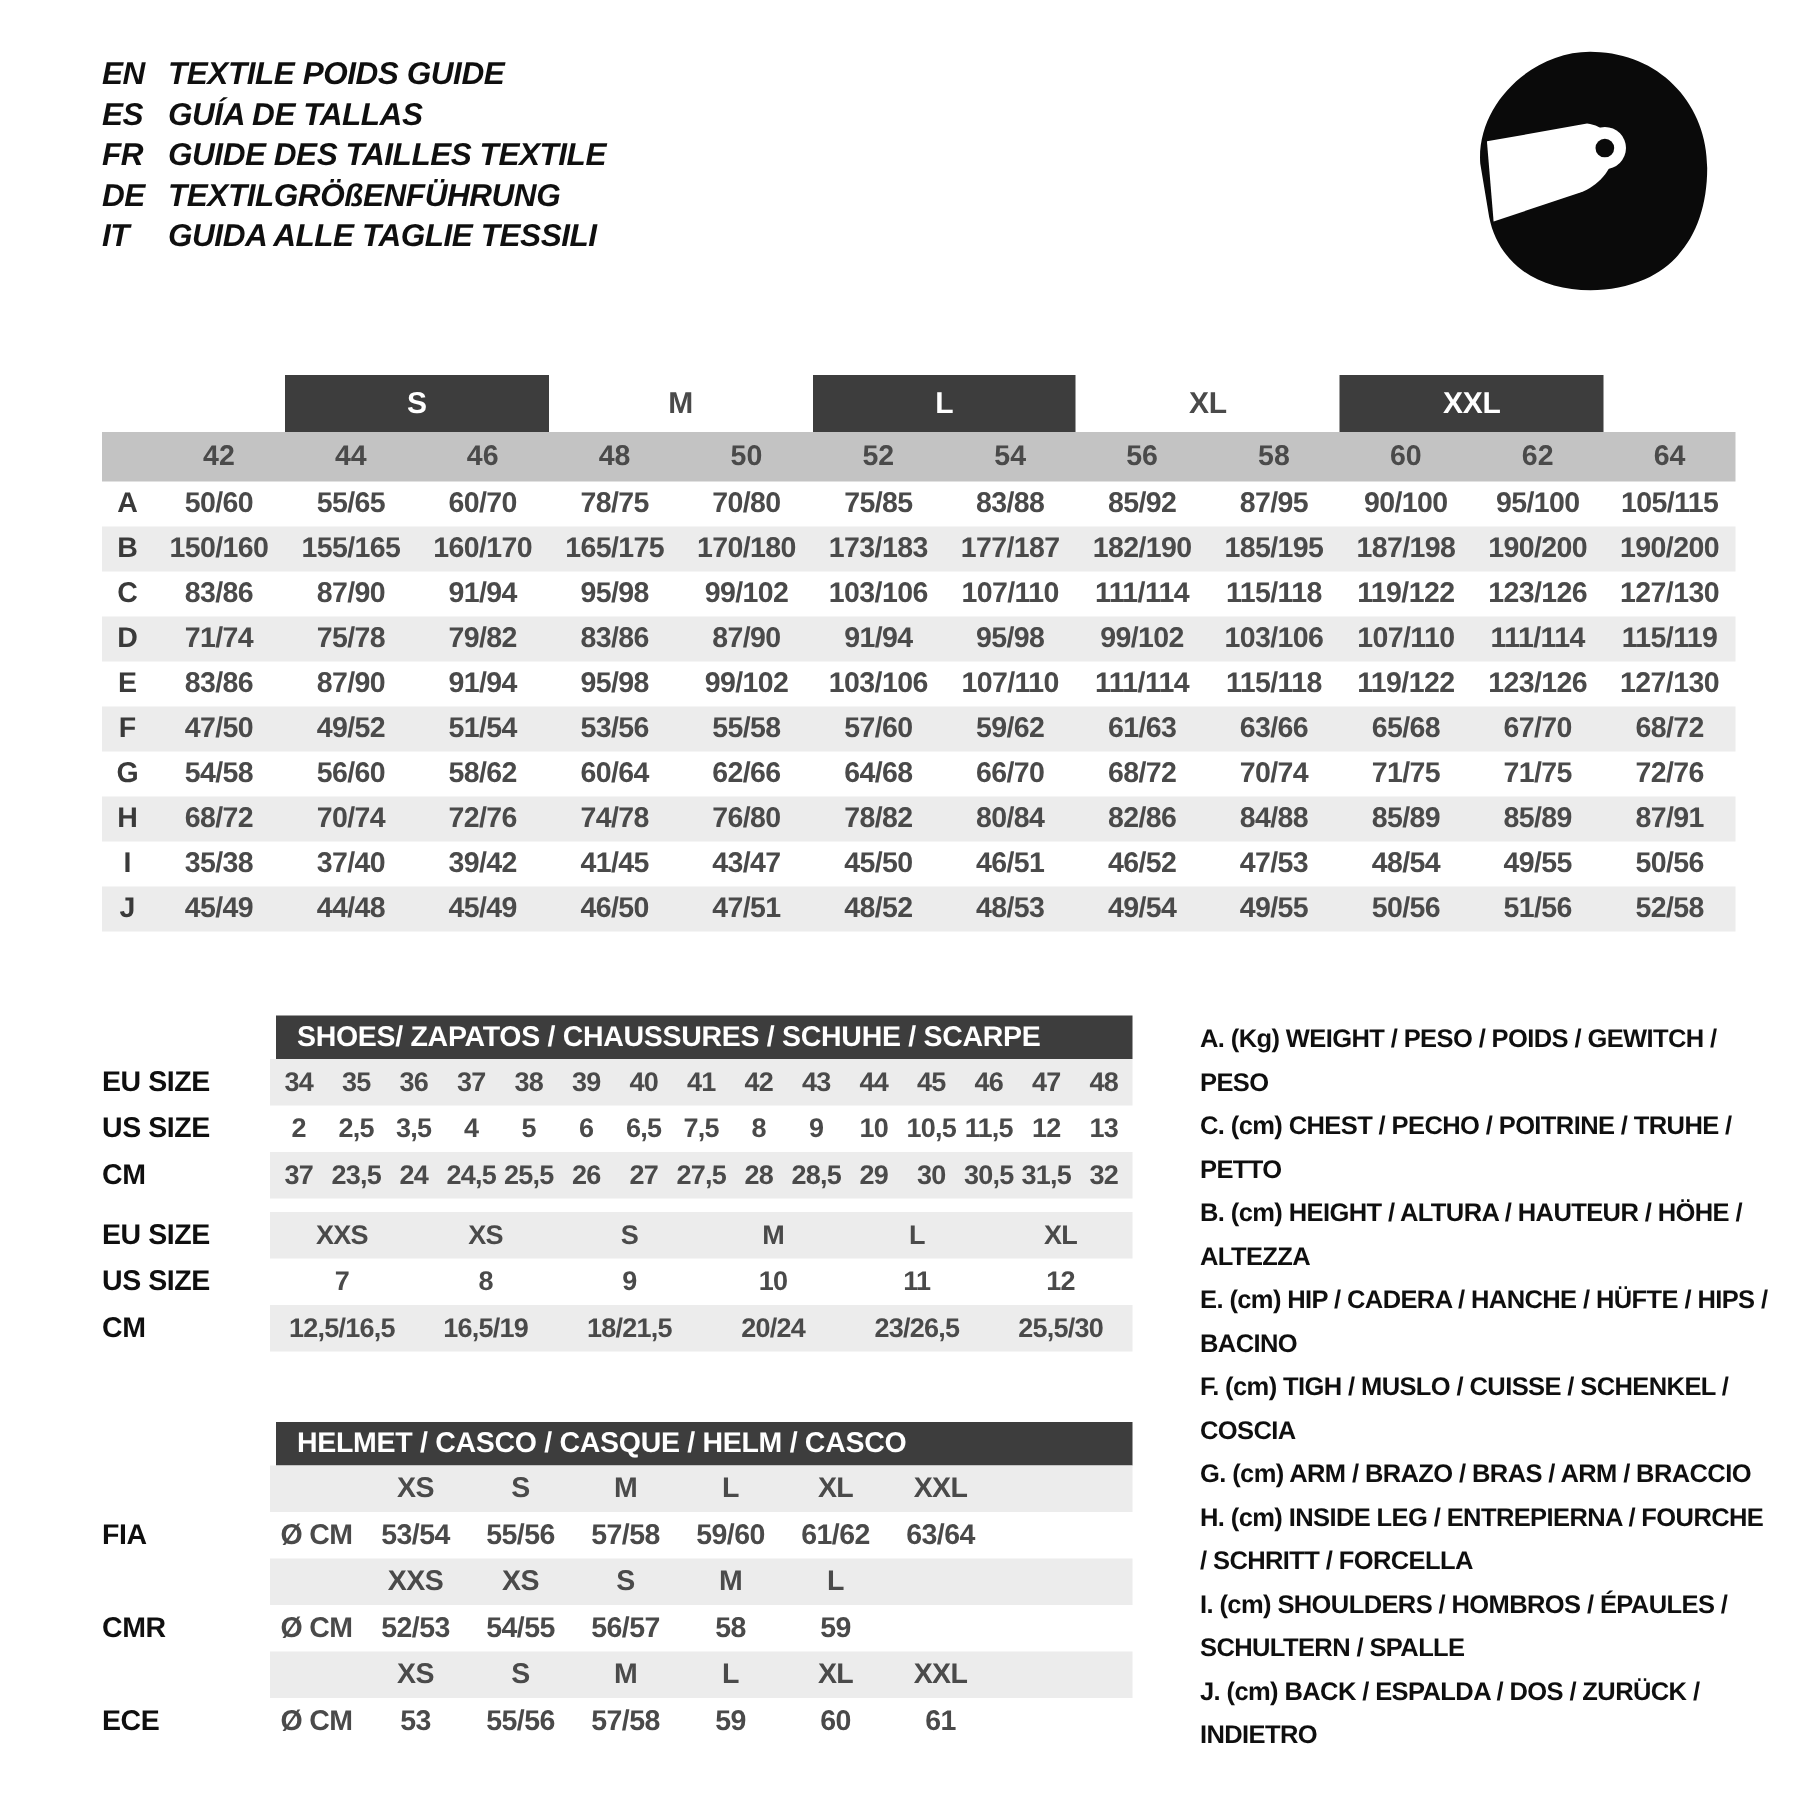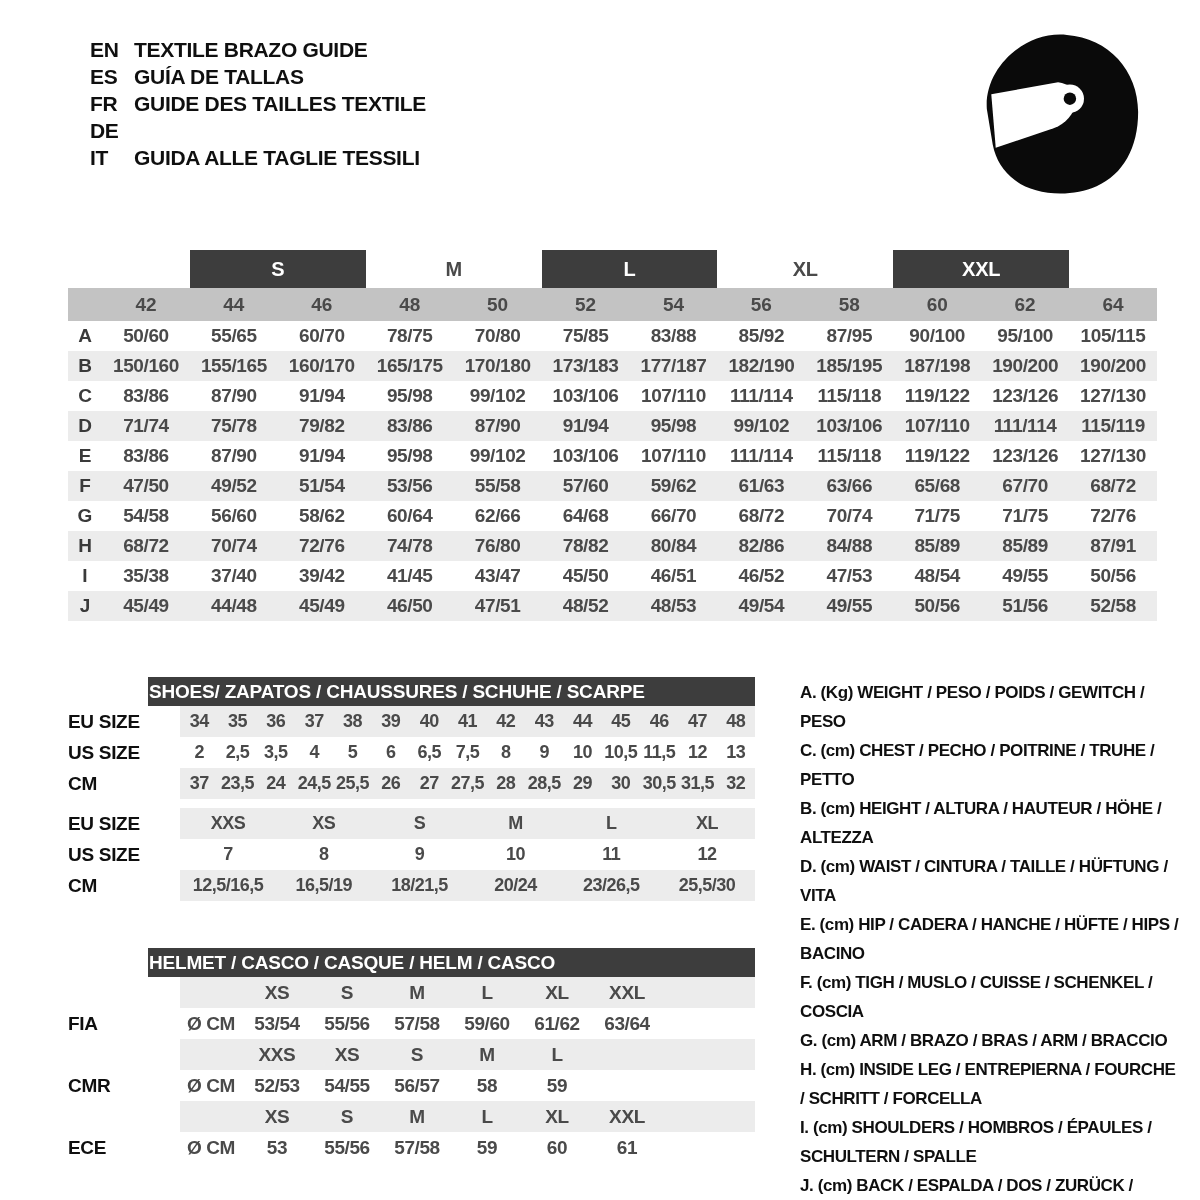--- a/index.html
+++ b/index.html
@@ -5,21 +5,21 @@
   html, body { margin: 0; padding: 0; }
   body {
     width: 1200px; height: 1200px; position: relative;
     background: #ffffff;
     font-family: "Liberation Sans", "DejaVu Sans", sans-serif;
     font-weight: bold;
     color: var(--text-dark, #4a4a4a);
     overflow: hidden;
   }
   
-  .languages { position: absolute; left: 90px; top: 36px; }
+  .languages { position: absolute; left: 68px; top: 36px; font-style: italic; }
   .lang-row { display: flex; height: 27px; align-items: center; }
   .lang-code { width: 44px; font-size: 21px; color: var(--text-black, #0f0f0f); letter-spacing: -0.3px; }
   .lang-text { font-size: 21px; color: var(--text-black, #0f0f0f); letter-spacing: -0.3px; white-space: nowrap; }
   
   .helmet-logo { position: absolute; left: 972px; top: 26px; width: 178px; height: 178px; }
   
   .main-table { position: absolute; left: 68px; top: 250px; width: 1089px; }
   .groups-row, .sizes-bar, .trow { display: grid; grid-template-columns: 34px repeat(12, 1fr); }
   .groups-row { height: 38px; }
   .group-box { display: flex; align-items: center; justify-content: center; font-size: 20px; letter-spacing: -0.2px; }
@@ -27,22 +27,22 @@
   .group-box.plain { color: var(--text-dark, #4a4a4a); }
   .sizes-bar { height: 33px; background: var(--size-bar-gray, #c3c3c3); align-items: center; }
   .size-cell { text-align: center; font-size: 19px; color: var(--text-dark, #4a4a4a); }
   .trow { height: 30px; align-items: center; }
   .tbody > .trow:nth-child(even) { background: var(--row-shade, #ececec); }
   .row-letter { text-align: center; font-size: 19px; color: #3a3a3a; }
   .tcell { text-align: center; font-size: 19px; letter-spacing: -0.4px; white-space: nowrap; }
   
   .section { position: absolute; left: 68px; width: 687px; }
   .sec-title {
-    margin-left: 80px; height: 29px; background: var(--header-dark, #3d3d3d);
-    color: #ffffff; display: flex; align-items: center; padding-left: 1px;
+    margin-left: 116px; height: 29px; background: var(--header-dark, #3d3d3d);
+    color: #ffffff; display: flex; align-items: center; padding-left: 14px;
     font-size: 19px; letter-spacing: -0.2px; box-sizing: border-box;
   }
   .sec-row { display: flex; height: 31px; }
   .sec-label { width: 112px; display: flex; align-items: center; font-size: 19px; color: var(--text-black, #0f0f0f); letter-spacing: -0.3px; }
   .sec-cells { flex: 1; display: grid; align-items: center; }
   .cols-15 { grid-template-columns: repeat(15, 1fr); }
   .cols-6 { grid-template-columns: repeat(6, 1fr); }
   .sec-rows > .sec-row:nth-child(odd) > .sec-cells { background: var(--row-shade, #ececec); }
   .sec-cell { text-align: center; font-size: 18px; letter-spacing: -0.5px; white-space: nowrap; }
   
@@ -53,35 +53,36 @@
   .legend { position: absolute; left: 800px; top: 678px; width: 382px; }
   .legend-item { font-size: 17px; line-height: 29px; color: var(--text-black, #0f0f0f); letter-spacing: -0.4px; }
 </style>
 </head>
 <body>
 
 <div class="languages">
 
     <div class="lang-row">
       <span class="lang-code">EN</span>
-      <span class="lang-text">TEXTILE BRAZO GUIDE</span>
+      <span class="lang-text">TEXTILE POIDS GUIDE</span>
     </div>
 
     <div class="lang-row">
       <span class="lang-code">ES</span>
       <span class="lang-text">GUÍA DE TALLAS</span>
     </div>
 
     <div class="lang-row">
       <span class="lang-code">FR</span>
       <span class="lang-text">GUIDE DES TAILLES TEXTILE</span>
     </div>
 
     <div class="lang-row">
       <span class="lang-code">DE</span>
+      <span class="lang-text">TEXTILGRÖßENFÜHRUNG</span>
     </div>
 
     <div class="lang-row">
       <span class="lang-code">IT</span>
       <span class="lang-text">GUIDA ALLE TAGLIE TESSILI</span>
     </div>
 
 </div>
 
 <div class="helmet-logo">
@@ -737,21 +738,20 @@
 </div>
 
 <div class="legend">
 
     <div class="legend-item">A. (Kg) WEIGHT / PESO / POIDS / GEWITCH / PESO</div>
 
     <div class="legend-item">C. (cm) CHEST / PECHO / POITRINE / TRUHE / PETTO</div>
 
     <div class="legend-item">B. (cm) HEIGHT / ALTURA / HAUTEUR / HÖHE / ALTEZZA</div>
 
-    <div class="legend-item">D. (cm) WAIST / CINTURA / TAILLE / HÜFTUNG / VITA</div>
 
     <div class="legend-item">E. (cm) HIP / CADERA / HANCHE / HÜFTE / HIPS / BACINO</div>
 
     <div class="legend-item">F. (cm) TIGH / MUSLO / CUISSE / SCHENKEL / COSCIA</div>
 
     <div class="legend-item">G. (cm) ARM / BRAZO / BRAS / ARM / BRACCIO</div>
 
     <div class="legend-item">H. (cm) INSIDE LEG / ENTREPIERNA / FOURCHE / SCHRITT / FORCELLA</div>
 
     <div class="legend-item">I. (cm) SHOULDERS / HOMBROS / ÉPAULES / SCHULTERN / SPALLE</div>

